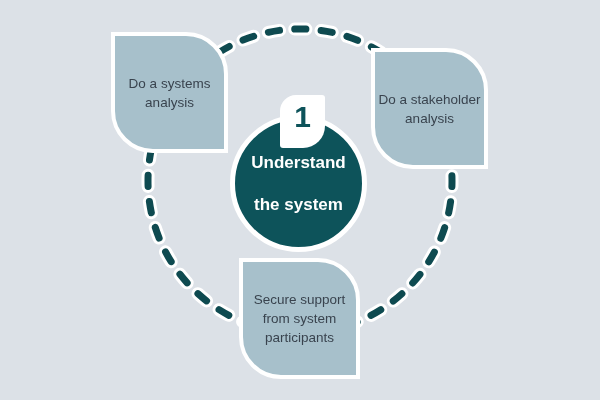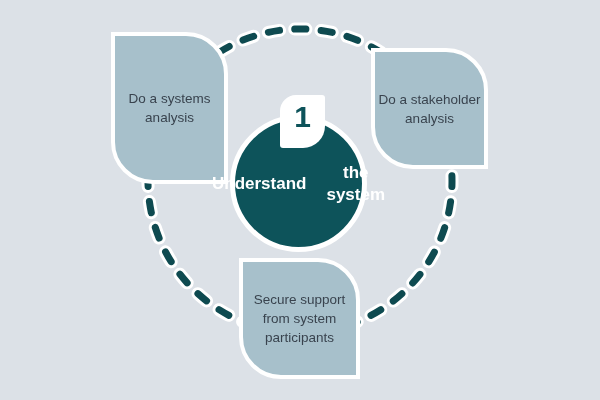--- a/index.html
+++ b/index.html
@@ -27,32 +27,32 @@
     stroke-linecap:round;stroke-dasharray:11.3 15.23;stroke-dashoffset:5.65;}
 
   .card{
     position:absolute;z-index:2;box-sizing:border-box;
     background:var(--card-fill);
     border:4px solid var(--outline-white);
     border-radius:0 42px 0 42px;
     display:flex;flex-direction:column;align-items:center;justify-content:center;
     color:var(--card-text);font-size:13.5px;line-height:19px;text-align:center;
   }
-  .card-tl{left:111px;top:32px;width:117px;height:152px;justify-content:center;}
+  .card-tl{left:111px;top:32px;width:117px;height:121px;justify-content:center;}
   .card-tr{left:371px;top:48px;width:117px;height:121px;}
   .card-b{left:239px;top:258px;width:121px;height:121px;}
   .card .line{display:block;}
 
   .center-circle{
     position:absolute;z-index:3;box-sizing:border-box;
     left:230px;top:115px;width:137px;height:137px;
     background:var(--circle-fill);
     border:5px solid var(--outline-white);
     border-radius:50%;
-    display:flex;flex-direction:row;align-items:center;justify-content:center;
+    display:flex;flex-direction:column;align-items:center;justify-content:center;
     color:var(--title-color);font-weight:bold;font-size:17px;line-height:22px;text-align:center;gap:20px;
   }
 
   .badge{
     position:absolute;z-index:4;box-sizing:border-box;
     left:280px;top:95px;width:45px;height:53px;
     background:var(--outline-white);
     border-radius:16px 3px 22px 3px;
     display:flex;align-items:flex-start;justify-content:center;
   }

